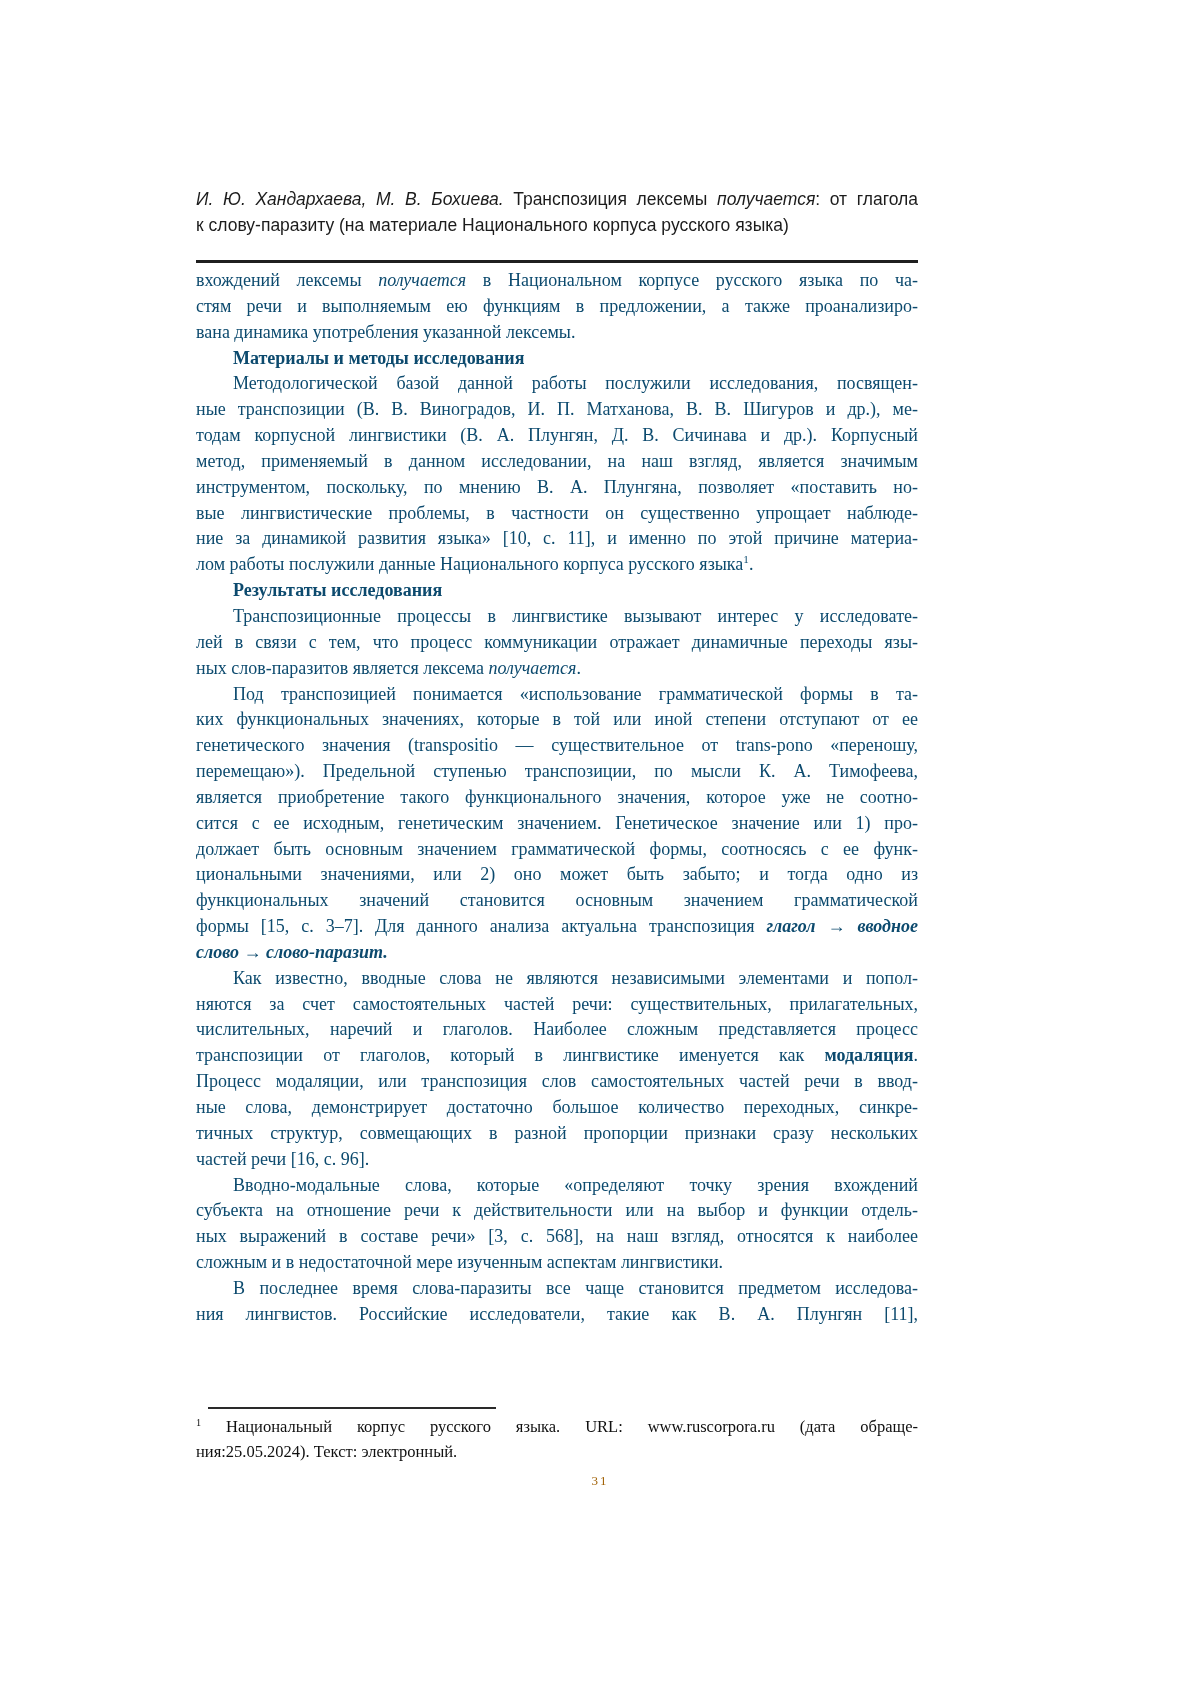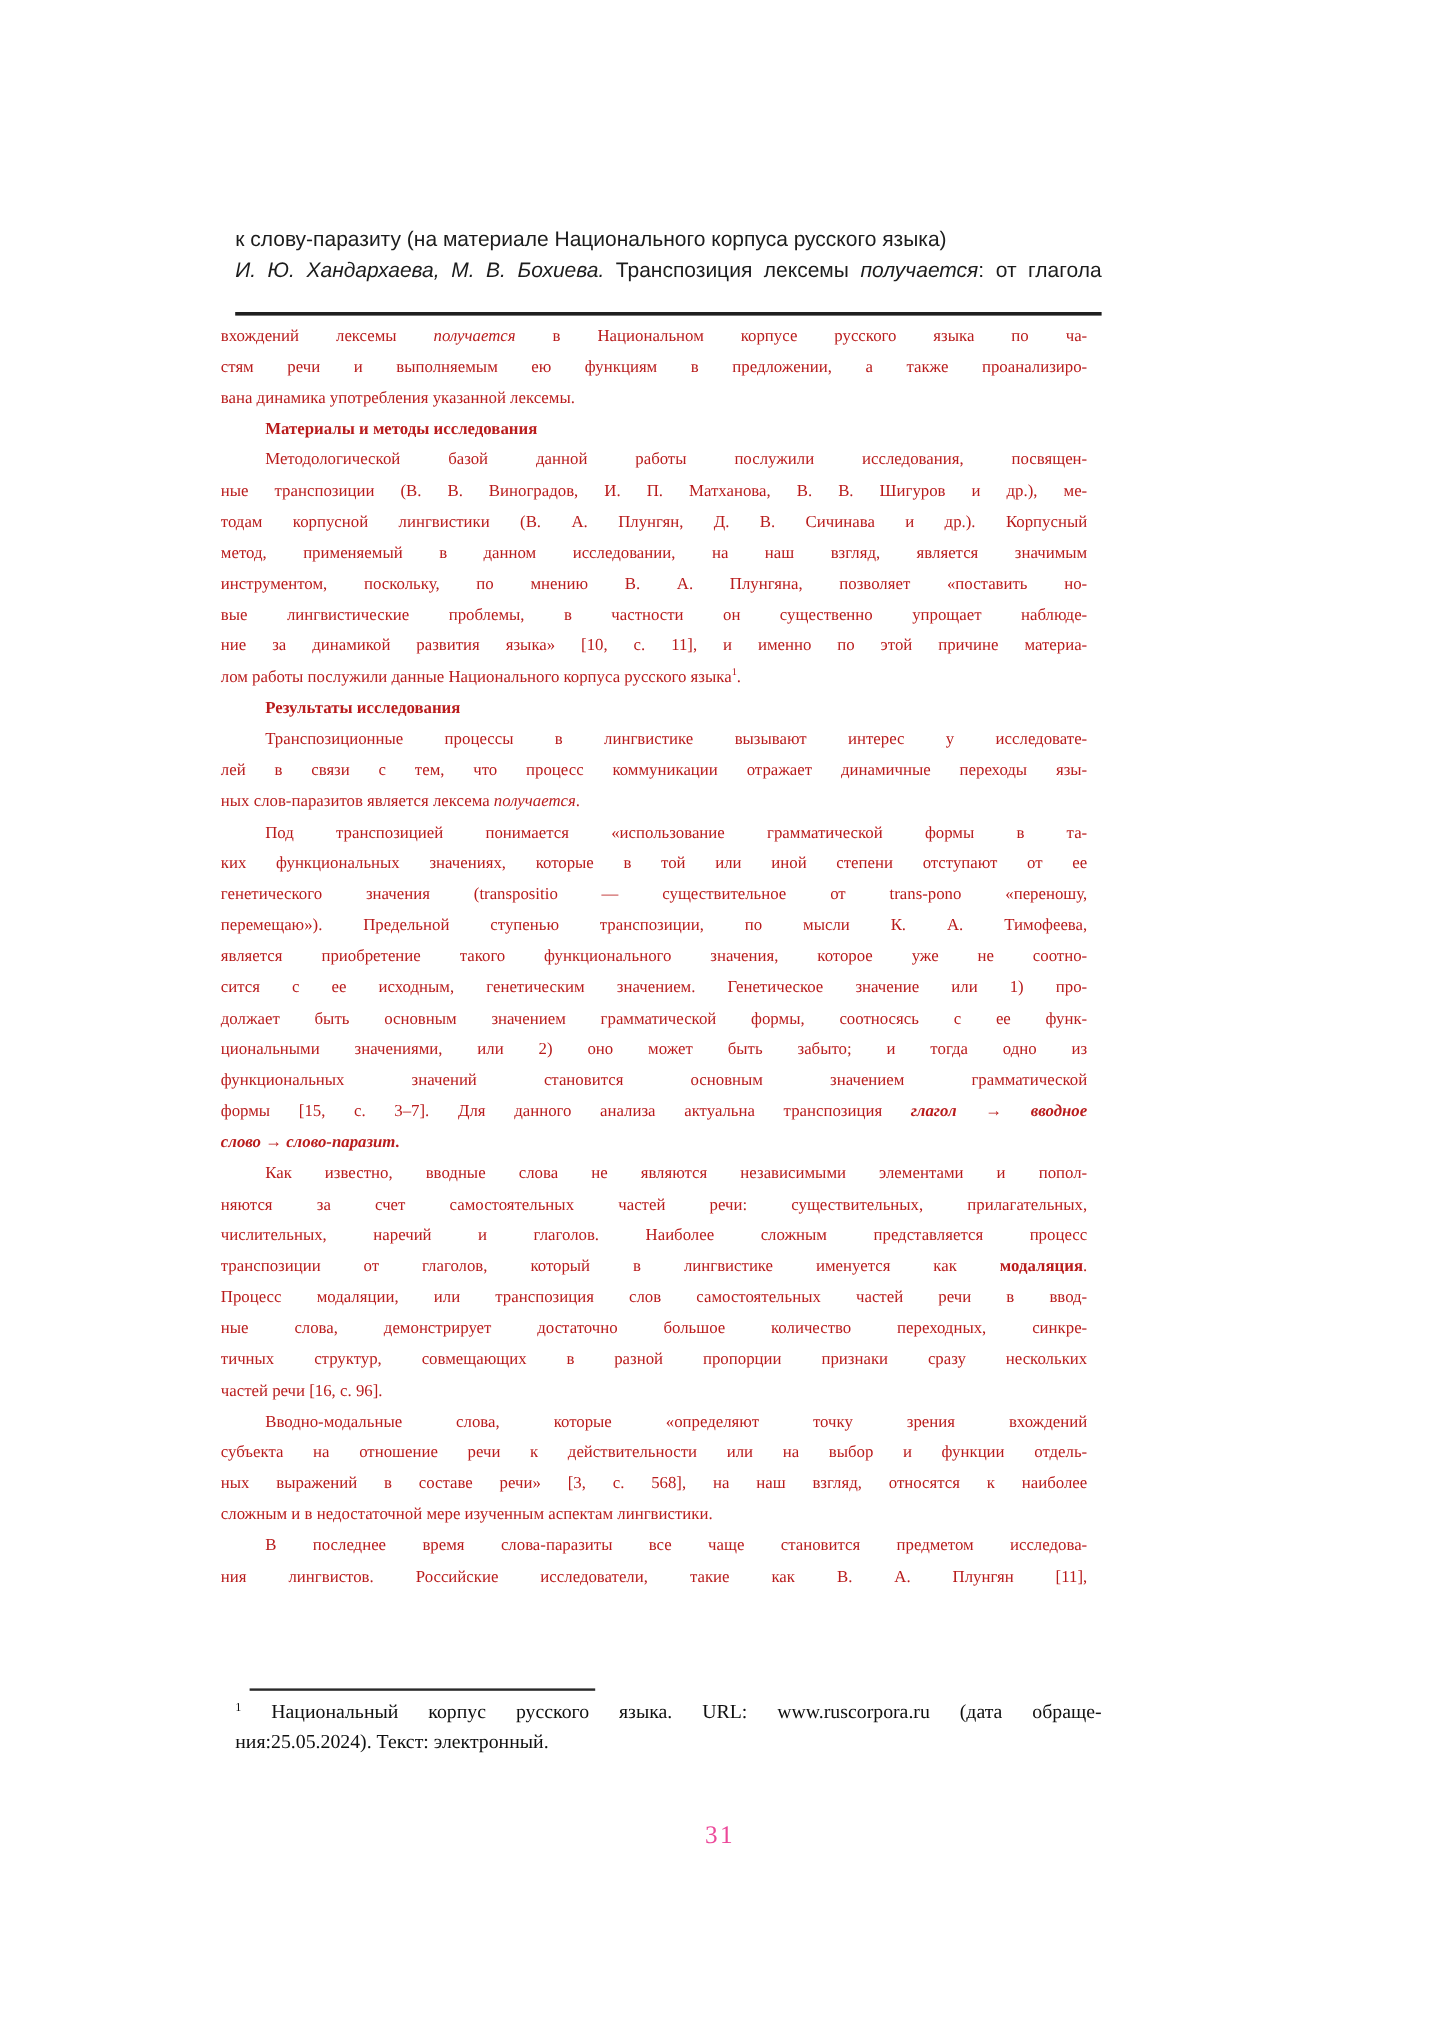--- a/index.html
+++ b/index.html
@@ -17,22 +17,22 @@
     position:absolute;left:196px;top:186px;width:722px;
     font-family:"Liberation Sans", sans-serif;
     font-size:17.5px;line-height:26px;color:#1c1c1c;
   }
   .header-rule{
     position:absolute;left:196px;top:260px;width:722px;height:2.6px;
     background:#1f1f1f;
   }
   
   .body-text{
-    position:absolute;left:184px;top:268px;width:722px;
-    font-size:14px;line-height:25.85px;color:#b91c1c;
+    position:absolute;left:196px;top:268px;width:722px;
+    font-size:18px;line-height:25.85px;color:#0c4a6e;
   }
   .line{min-height:25.85px;}
   .line.j{text-align:justify;text-align-last:justify;}
   .line.nj{text-align:left;}
   .running-header .line{min-height:26px;}
   .indent-first .line:first-child{text-indent:37px;}
   .it{font-style:italic;}
   .bd{font-weight:bold;}
   .bdit{font-weight:bold;font-style:italic;}
   sup{font-size:62%;line-height:0;vertical-align:super;}
@@ -41,32 +41,31 @@
     position:absolute;left:208px;top:1407px;width:288px;height:1.8px;
     background:#2a2a2a;
   }
   .footnote{
     position:absolute;left:196px;top:1415px;width:722px;
     font-size:16.5px;line-height:24.5px;color:#101010;
   }
   .footnote .line{min-height:24.5px;}
   .page-number{
     position:absolute;left:0;top:1473px;width:1200px;
-    text-align:center;font-size:21px;color:#ec4899;
+    text-align:center;font-size:13px;color:#a16207;
     letter-spacing:2px;
-    margin-top:44px;
   }
 </style>
 </head>
 <body>
 
 <div class="page">
   <div class="running-header" id="hdr">
+      <div class="line j"><span class="it">И. Ю. Хандархаева, М. В. Бохиева.</span><span> Транспозиция лексемы </span><span class="it">получается</span><span>: от глагола</span></div>
       <div class="line nj"><span>к слову-паразиту (на материале Национального корпуса русского языка)</span></div>
-      <div class="line j"><span class="it">И. Ю. Хандархаева, М. В. Бохиева.</span><span> Транспозиция лексемы </span><span class="it">получается</span><span>: от глагола</span></div>
     </div>
   <div class="header-rule"></div>
   <div class="body-text" id="bodyc">
       <div class="block">
         <div class="line j"><span>вхождений лексемы </span><span class="it">получается</span><span> в Национальном корпусе русского языка по ча-</span></div>
         <div class="line j"><span>стям речи и выполняемым ею функциям в предложении, а также проанализиро-</span></div>
         <div class="line nj"><span>вана динамика употребления указанной лексемы.</span></div>
       </div>
       <div class="block indent-first">
         <div class="line nj"><span class="bd">Материалы и методы исследования</span></div>

